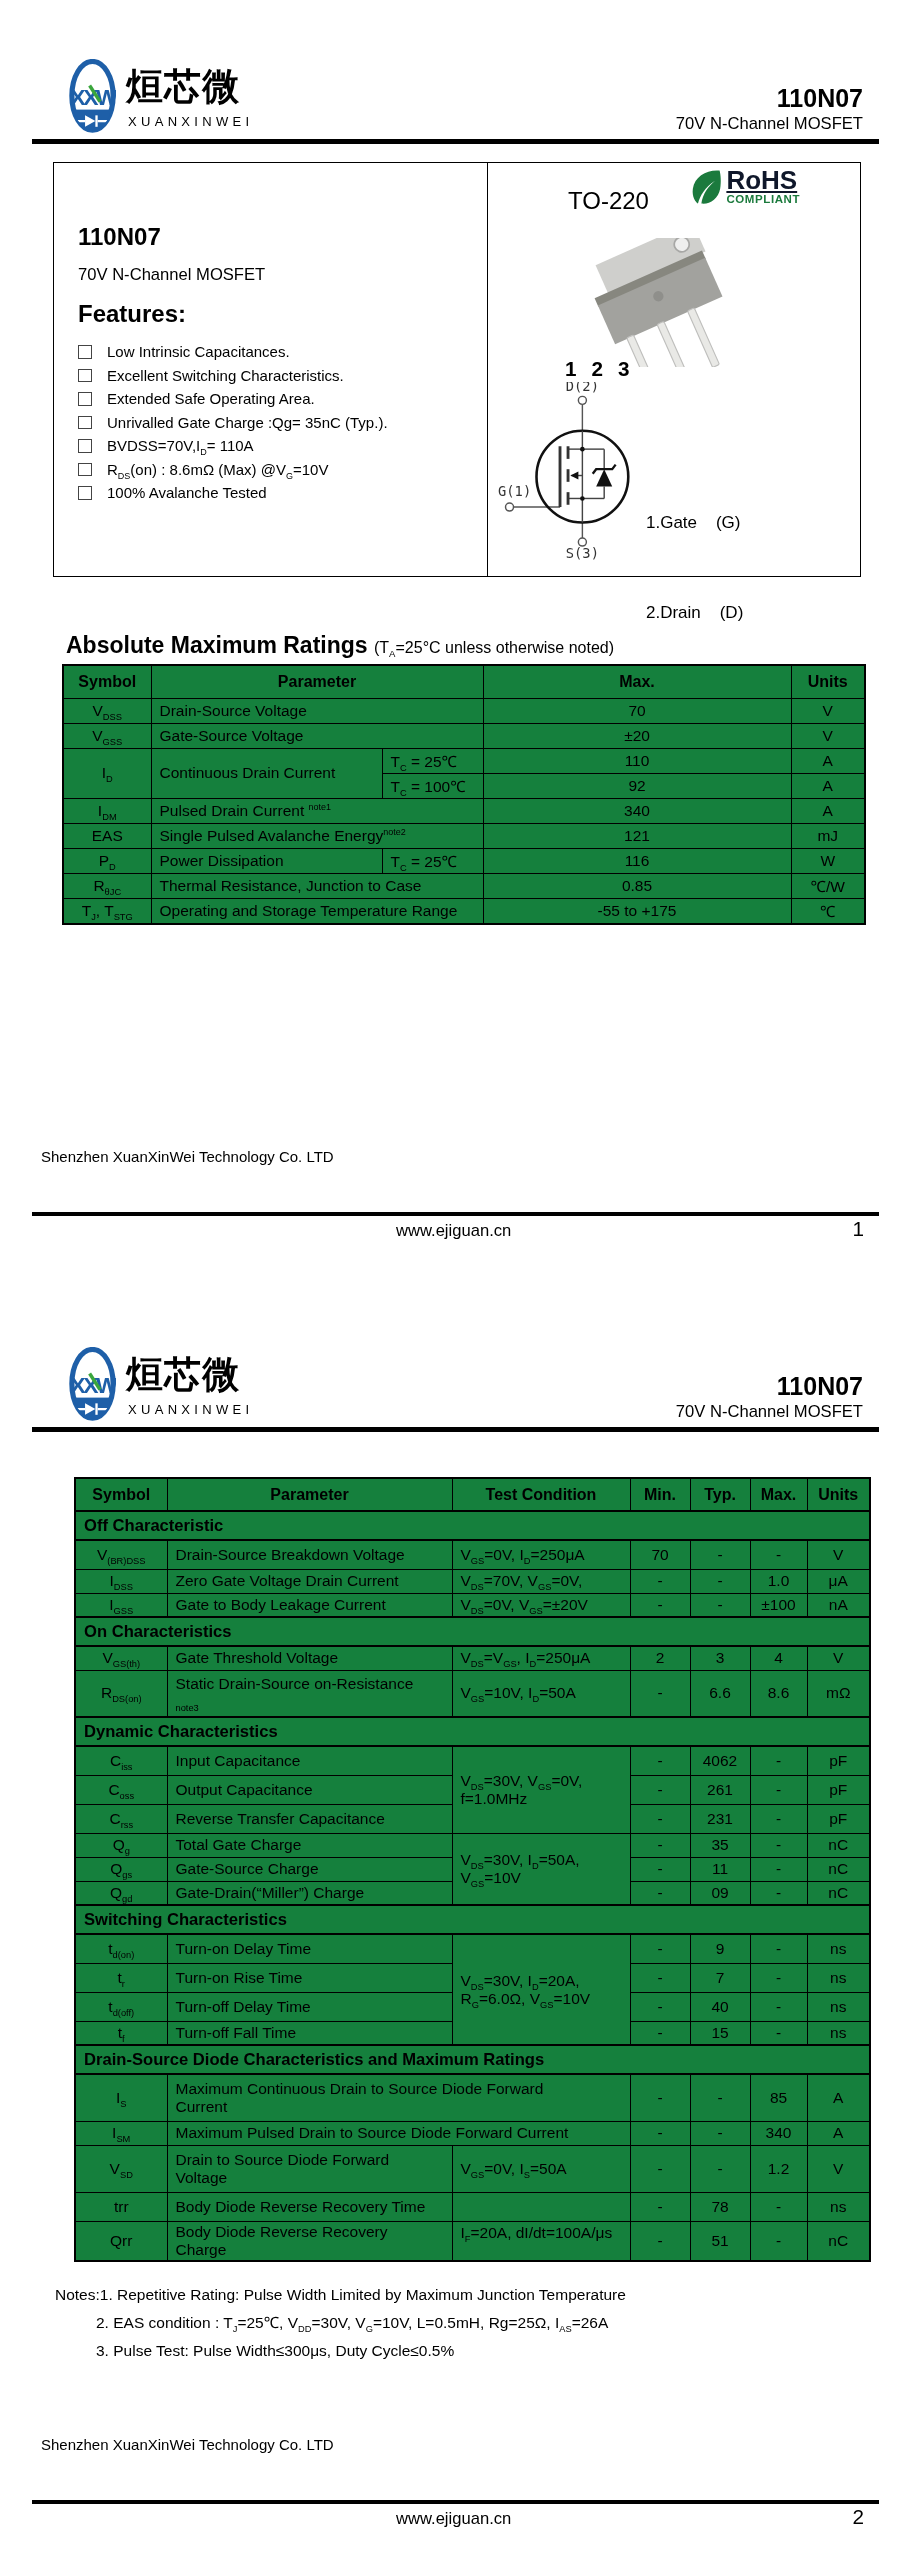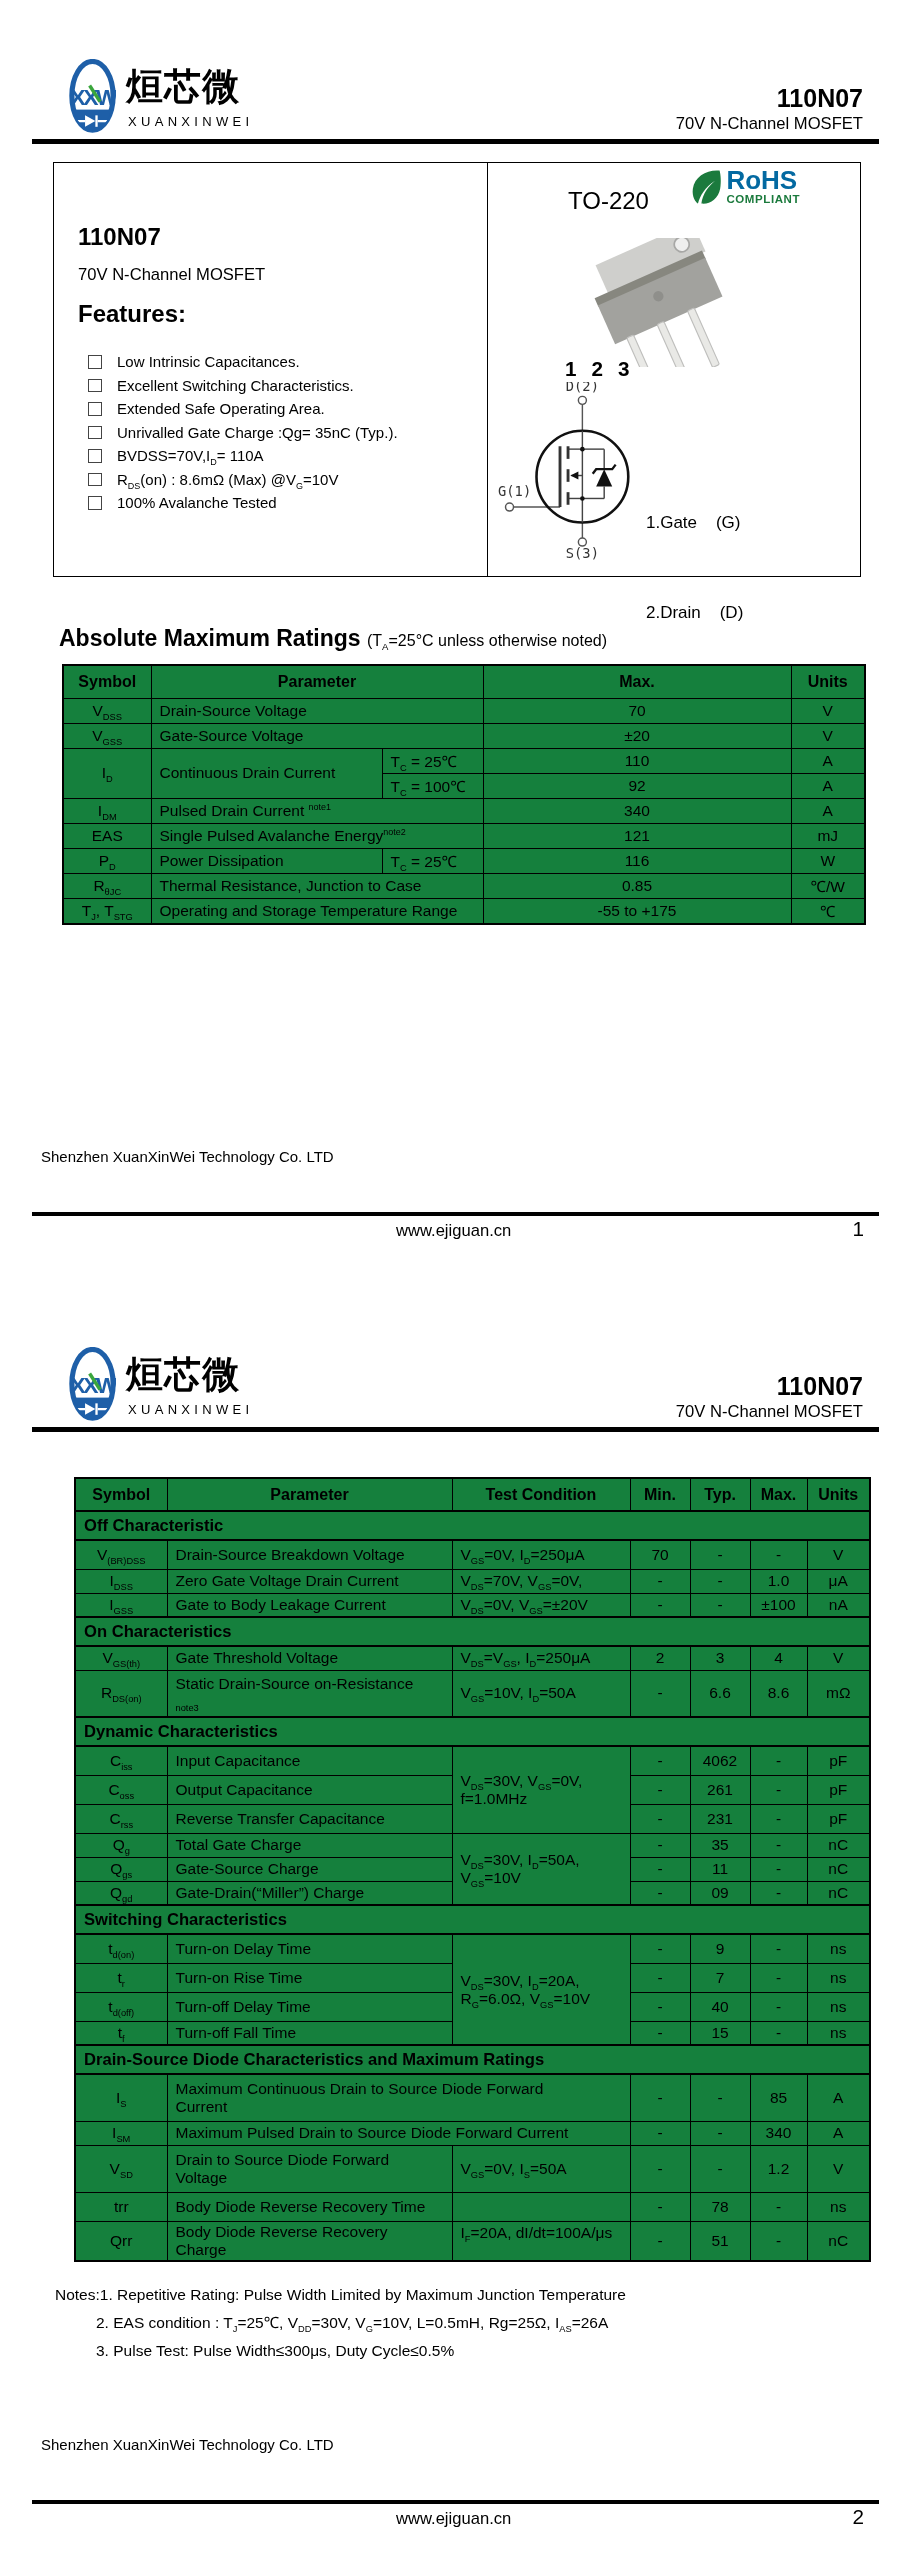--- a/index.html
+++ b/index.html
@@ -16,28 +16,28 @@
   .hdr-sub{position:absolute;right:47px;top:114px;font-size:16.6px;}
   .hdr-rule{position:absolute;left:32px;top:139px;width:847px;height:5.2px;background:#000;}
 
   
   .pbox{position:absolute;left:53px;top:162px;width:806px;height:413px;border:1.1px solid #000;}
   .pbox .divider{position:absolute;left:433px;top:0;bottom:0;width:1.1px;background:#000;}
   .pb-left{position:absolute;left:0;top:0;width:433px;height:100%;}
   .pb-part{position:absolute;left:24px;top:60px;font-size:24px;font-weight:bold;}
   .pb-sub{position:absolute;left:24px;top:102px;font-size:16.6px;}
   .pb-feat-title{position:absolute;left:24px;top:137px;font-size:24px;font-weight:bold;}
-  .feat-list{position:absolute;left:24px;top:177px;list-style:none;margin:10px;padding:0;}
+  .feat-list{position:absolute;left:24px;top:177px;list-style:none;margin:0;padding:0;}
   .feat-list li{display:flex;align-items:center;height:23.5px;font-size:15px;}
   .cb{display:inline-block;width:11.5px;height:11.5px;border:1.1px solid #444;margin-right:15.5px;flex:0 0 auto;background:#fff;}
   .pb-right{position:absolute;left:434px;top:0;width:370px;height:100%;}
   .to220{position:absolute;left:80px;top:24px;font-size:24px;}
   .rohs{position:absolute;left:202px;top:4.6px;display:flex;align-items:flex-start;}
   .rohs-texts{margin-left:3.4px;}
-  .rohs-title{font-size:26px;font-weight:800;color:#0369a1;line-height:25px;}
+  .rohs-title{font-size:26px;font-weight:800;color:#0f172a;line-height:25px;text-decoration:underline;}
   .rohs-sub{font-size:11.5px;font-weight:bold;color:#1b7a3d;letter-spacing:0.6px;}
   .pkg-svg{position:absolute;left:32px;top:75px;}
   .pin-numbers{position:absolute;left:62px;top:194px;font-size:20.7px;font-weight:bold;margin-left:15px;}
   .pin-numbers span{margin-right:15px;}
   .sch-svg{position:absolute;left:10.3px;top:219px;}
   .legend{position:absolute;left:158px;top:285px;font-size:17px;line-height:30px;white-space:pre;}
 
   
   .sec-title{position:absolute;font-weight:bold;font-size:23px;}
   .sec-title .note{font-weight:normal;font-size:16px;}
@@ -207,21 +207,21 @@
       </svg>
 
       <div class="legend">
         <div>1.Gate    (G)</div>
         <div>2.Drain    (D)</div>
         <div>3.Source (S)</div>
       </div>
     </div>
   </div>
 
-  <h2 class="sec-title" style="left:55px;top:621px;margin:4px;">
+  <h2 class="sec-title" style="left:55px;top:621px;margin:11px;">
     <span>Absolute Maximum Ratings</span>
     <span class="note">(T<sub>A</sub>=25°C unless otherwise noted)</span>
   </h2>
 
   <table class="amr">
     <colgroup>
         <col style="width:88px">
         <col style="width:231px">
         <col style="width:101px">
         <col style="width:308px">

